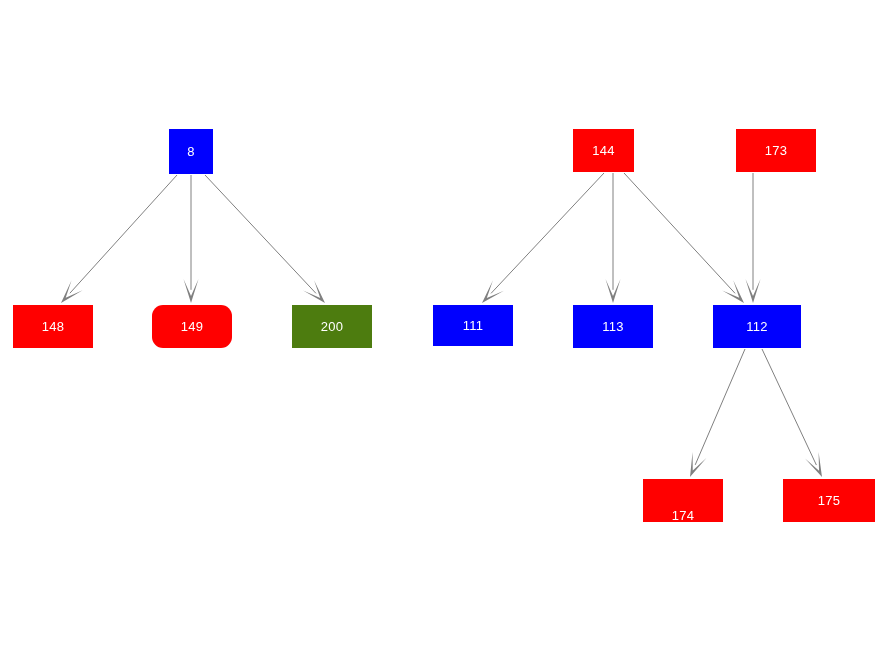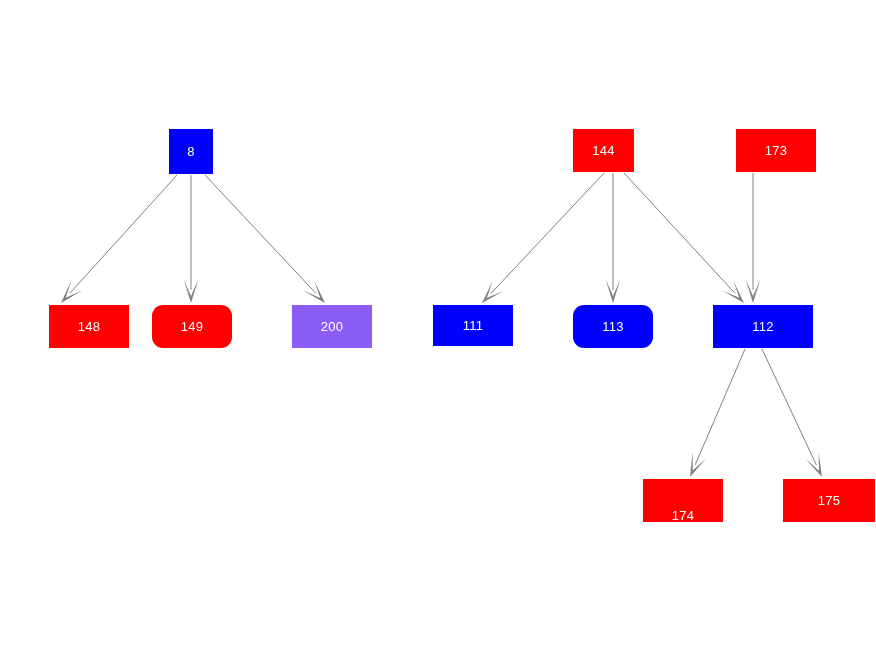--- a/index.html
+++ b/index.html
@@ -87,42 +87,42 @@
       <g>
         <line x1="762" y1="349" x2="816.3974728337545" y2="465.04794204534295" stroke="#808080" stroke-width="1"></line>
         <polygon points="822.00,477.00 805.02,458.45 819.03,470.66 818.60,452.09" fill="#808080"></polygon>
       </g>
     </svg>
 
   <div id="node-layer">
       <div class="graph-node" style="left: 169px; top: 129px; width: 44px; height: 45px; background: rgb(0, 0, 255);">
         <span class="node-label">8</span>
       </div>
-      <div class="graph-node" style="left: 13px; top: 305px; width: 80px; height: 43px; background: rgb(255, 0, 0); margin-left: 36px;">
+      <div class="graph-node" style="left: 13px; top: 305px; width: 80px; height: 43px; background: rgb(255, 0, 0);">
         <span class="node-label">148</span>
       </div>
       <div class="graph-node" style="left: 152px; top: 305px; width: 80px; height: 43px; background: rgb(255, 0, 0); border-radius: 11px;">
         <span class="node-label">149</span>
       </div>
-      <div class="graph-node" style="left: 292px; top: 305px; width: 80px; height: 43px; background: #8b5cf6;">
+      <div class="graph-node" style="left: 292px; top: 305px; width: 80px; height: 43px; background: #4d7c0f;">
         <span class="node-label">200</span>
       </div>
       <div class="graph-node" style="left: 573px; top: 129px; width: 61px; height: 43px; background: rgb(255, 0, 0);">
         <span class="node-label">144</span>
       </div>
       <div class="graph-node" style="left: 713px; top: 129px; width: 80px; height: 43px; background: rgb(255, 0, 0); margin-left: 23px;">
         <span class="node-label">173</span>
       </div>
       <div class="graph-node" style="left: 433px; top: 305px; width: 80px; height: 41px; background: rgb(0, 0, 255);">
         <span class="node-label">111</span>
       </div>
-      <div class="graph-node" style="left: 573px; top: 305px; width: 80px; height: 43px; background: rgb(0, 0, 255); border-radius: 11px;">
+      <div class="graph-node" style="left: 573px; top: 305px; width: 80px; height: 43px; background: rgb(0, 0, 255);">
         <span class="node-label">113</span>
       </div>
-      <div class="graph-node" style="left: 713px; top: 305px; width: 100px; height: 43px; background: rgb(0, 0, 255);">
+      <div class="graph-node" style="left: 713px; top: 305px; width: 88px; height: 43px; background: rgb(0, 0, 255);">
         <span class="node-label">112</span>
       </div>
       <div class="graph-node" style="left: 643px; top: 479px; width: 80px; height: 43px; background: rgb(255, 0, 0); align-items: flex-end;">
         <span class="node-label">174</span>
       </div>
       <div class="graph-node" style="left: 783px; top: 479px; width: 92px; height: 43px; background: rgb(255, 0, 0);">
         <span class="node-label">175</span>
       </div>
     </div>
 

